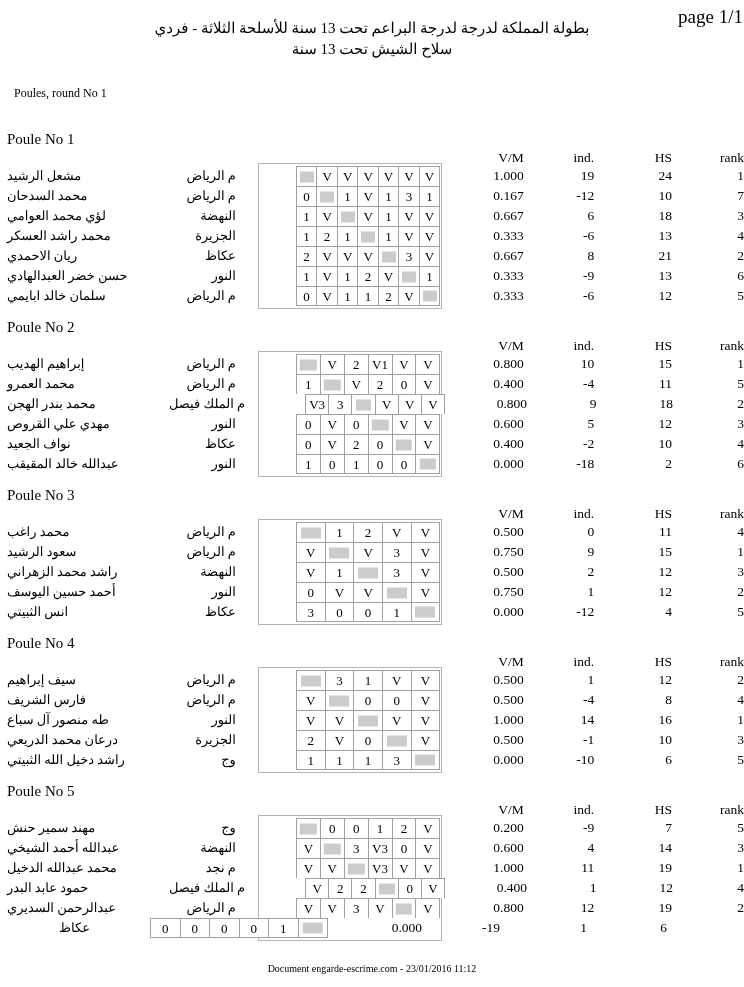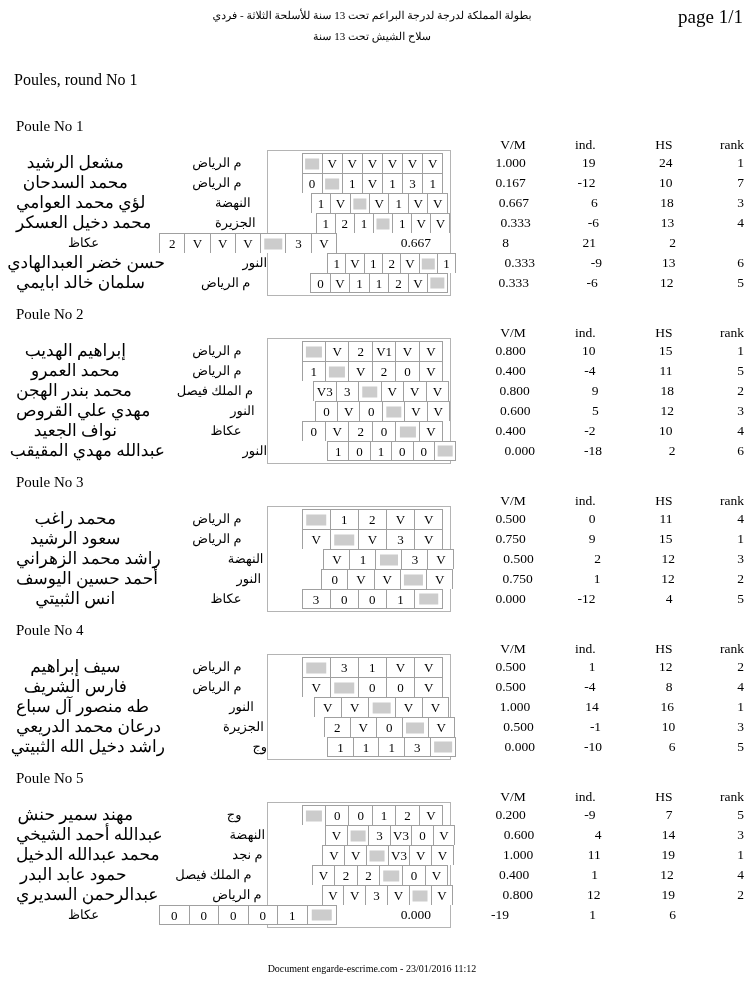--- a/index.html
+++ b/index.html
@@ -2,29 +2,29 @@
 <html><head>
 <meta charset="utf-8">
 <style>
   html,body{margin:0;padding:0;}
   body{
     width:744px;height:987px;background:#ffffff;color:#000;
     font-family:"Liberation Serif","DejaVu Serif",serif;
     position:relative;overflow:hidden;
   }
   .page-num{position:absolute;top:6px;right:1px;font-size:19px;}
-  .doc-header{padding-top:5px;text-align:center;font-size:11px;line-height:21px;direction:rtl;}
-  .section-title{font-size:16px;margin:24px 0 0 14px;line-height:18px;}
-  .poules{margin-left:16px;}
+  .doc-header{padding-top:18px;text-align:center;font-size:15px;line-height:21px;direction:rtl;}
+  .section-title{font-size:12px;margin:24px 0 0 14px;line-height:18px;}
+  .poules{margin-left:7px;}
   .poule{margin-top:12px;}
   .poule:first-child{margin-top:28px;}
   .poule-title{font-size:15px;line-height:18px;margin-bottom:1px;}
   .prow{display:flex;height:20px;line-height:20px;font-size:13.5px;gap:38px;}
   .hdr-row{height:17px;line-height:17px;}
-  .col-name{width:149px;text-align:center;direction:rtl;white-space:nowrap;font-size:17px;}
+  .col-name{width:149px;text-align:left;direction:rtl;white-space:nowrap;font-size:13px;}
   .col-club{width:69px;margin-left:14px;text-align:right;direction:rtl;white-space:nowrap;font-size:13px;}
   .col-grid{width:178px;margin-left:22px;display:flex;box-sizing:content-box;}
   .col-vm{width:56px;text-align:right;}
   .col-ind{width:40px;text-align:right;}
   .col-hs{width:49px;text-align:right;}
   .col-rank{width:42px;text-align:right;}
   .rows{position:relative;}
   .grid-frame{
     position:absolute;left:251px;top:-3px;width:184px;height:calc(100% + 6px);
     border:1px solid #b4b4b4;box-sizing:border-box;pointer-events:none;
@@ -119,39 +119,40 @@
             <div class="gcell">1</div>
             <div class="gcell">V</div>
             <div class="gcell">V</div>
           </div>
           <div class="col-vm">0.667</div>
           <div class="col-ind">6</div>
           <div class="col-hs">18</div>
           <div class="col-rank">3</div>
         </div>
         <div class="prow">
-          <div class="col-name" dir="rtl">محمد دخيل العسكر</div>
+          <div class="col-name" dir="rtl">محمد راشد العسكر</div>
           <div class="col-club" dir="rtl">الجزيرة</div>
           <div class="col-grid">
             <div class="gcell">1</div>
             <div class="gcell">2</div>
             <div class="gcell">1</div>
             <div class="gcell">
               <div class="diag"></div>
             </div>
             <div class="gcell">1</div>
             <div class="gcell">V</div>
             <div class="gcell">V</div>
           </div>
           <div class="col-vm">0.333</div>
           <div class="col-ind">-6</div>
           <div class="col-hs">13</div>
           <div class="col-rank">4</div>
         </div>
         <div class="prow">
+          <div class="col-name" dir="rtl">ريان الاحمدي</div>
           <div class="col-club" dir="rtl">عكاظ</div>
           <div class="col-grid">
             <div class="gcell">2</div>
             <div class="gcell">V</div>
             <div class="gcell">V</div>
             <div class="gcell">V</div>
             <div class="gcell">
               <div class="diag"></div>
             </div>
             <div class="gcell">3</div>
@@ -299,21 +300,21 @@
               <div class="diag"></div>
             </div>
             <div class="gcell">V</div>
           </div>
           <div class="col-vm">0.400</div>
           <div class="col-ind">-2</div>
           <div class="col-hs">10</div>
           <div class="col-rank">4</div>
         </div>
         <div class="prow">
-          <div class="col-name" dir="rtl">عبدالله مهدي المقيقب</div>
+          <div class="col-name" dir="rtl">عبدالله خالد المقيقب</div>
           <div class="col-club" dir="rtl">النور</div>
           <div class="col-grid">
             <div class="gcell">1</div>
             <div class="gcell">0</div>
             <div class="gcell">1</div>
             <div class="gcell">0</div>
             <div class="gcell">0</div>
             <div class="gcell">
               <div class="diag"></div>
             </div>

